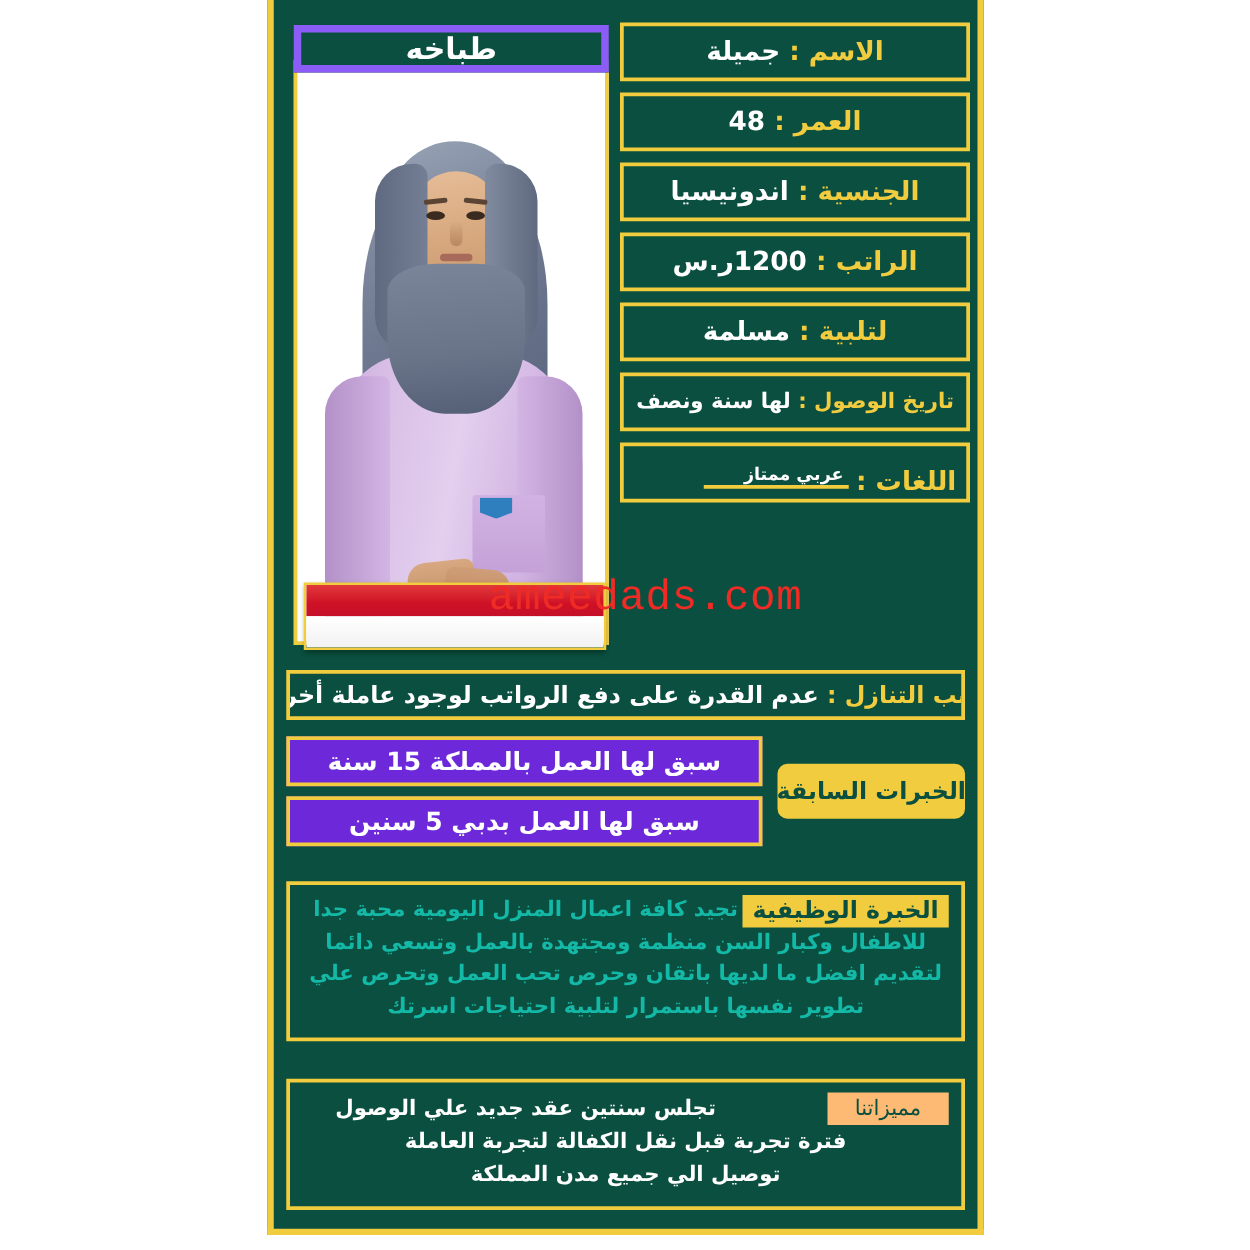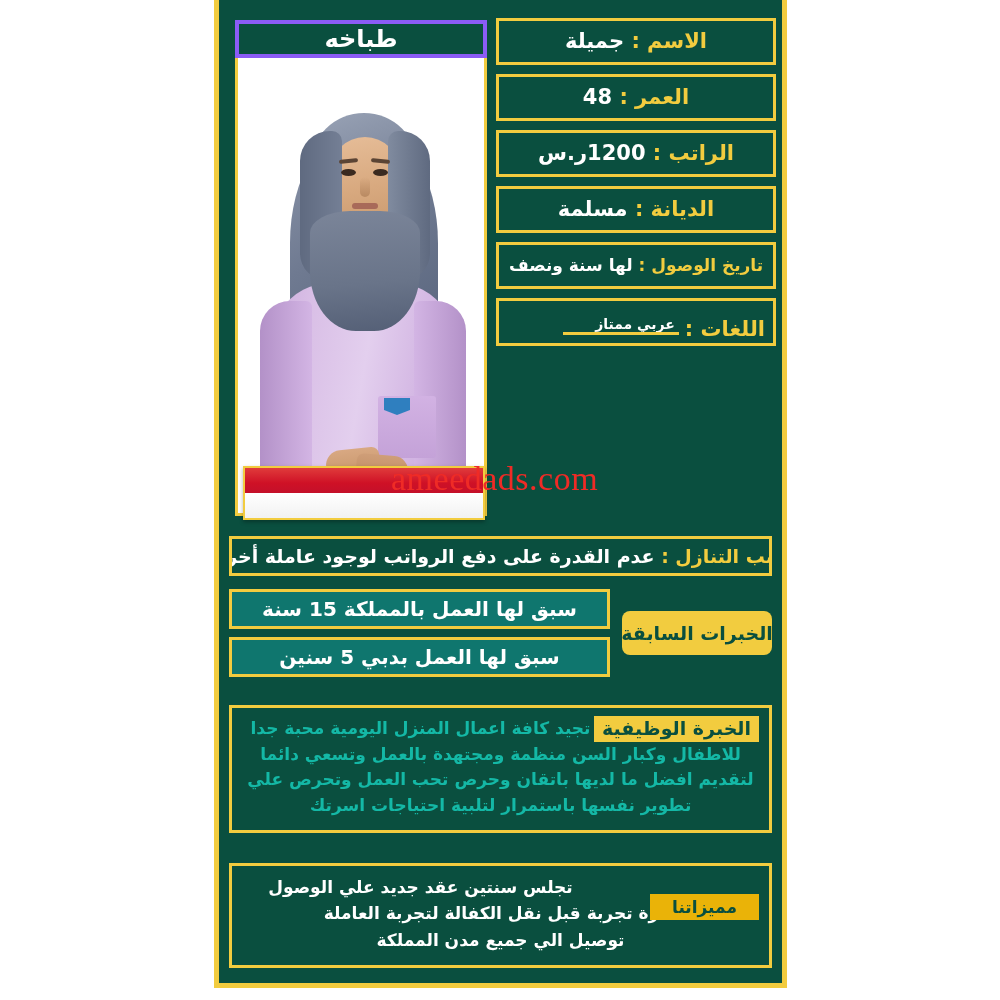--- a/index.html
+++ b/index.html
@@ -49,21 +49,21 @@
     height: 512px;
   }
 
   #job-title-banner {
     position: absolute;
     left: 10px;
     top: 10px;
     width: 252px;
     height: 38px;
     background: #0a4f3f;
-    border: 4px solid #8b5cf6;
+    border: 6px solid #8b5cf6;
     display: flex;
     align-items: center;
     justify-content: center;
     z-index: 6;
   }
   #job-title-banner .jt {
     color: #ffffff;
     font-size: 24px;
     font-weight: bold;
     line-height: 1;
@@ -301,21 +301,21 @@
     white-space: nowrap;
   }
   #prev-exp-list {
     flex: 1;
     display: flex;
     flex-direction: column;
     gap: 8px;
   }
   .exp-box {
     border: 3px solid #f2cc3f;
-    background: #0f766e;
+    background: #6d28d9;
     height: 40px;
     display: flex;
     align-items: center;
     justify-content: center;
     color: #ffffff;
     font-size: 20px;
     font-weight: bold;
     white-space: nowrap;
     padding: 0 6px;
   }
@@ -356,28 +356,27 @@
     margin: 30px 10px 0 10px;
     border: 3px solid #f2cc3f;
     background: #0a4f3f;
     padding: 8px 12px 12px 12px;
     position: relative;
   }
   #adv-chip {
     position: absolute;
     right: 10px;
     top: 8px;
-    background: #eab308;
+    background: #fdba74;
     color: #0a4f3f;
     font-size: 17px;
-    font-weight: bold;
+    font-weight: normal;
     padding: 2px 22px;
     white-space: nowrap;
     line-height: 1.3;
-    margin-top: 20px;
   }
   #adv-text {
     color: #ffffff;
     font-size: 17px;
     font-weight: bold;
     line-height: 1.55;
     text-align: center;
   }
   #adv-text .lead-pad { display: inline-block; width: 160px; }
 
@@ -386,21 +385,21 @@
     position: absolute;
     left: 391px;
     top: 460px;
     font-size: 34px;
     color: #ef2b26;
     font-weight: normal;
     letter-spacing: .5px;
     direction: ltr;
     z-index: 30;
     pointer-events: none;
-    font-family: Liberation Serif, serif;
+    font-family: Liberation Mono, monospace;
   }
 </style>
 </head>
 <body>
 
 <div id="stage">
 
   <div id="card">
 
     <div id="top-area">
@@ -453,31 +452,37 @@
           </span>
         </div>
 
         <div class="field-box">
           <span class="field-line">
             <span class="field-label">العمر :</span>
             <span class="field-value">48</span>
           </span>
         </div>
 
+        <div class="field-box">
+          <span class="field-line">
+            <span class="field-label">الجنسية :</span>
+            <span class="field-value">اندونيسيا</span>
+          </span>
+        </div>
 
         <div class="field-box">
           <span class="field-line">
             <span class="field-label">الراتب :</span>
             <span class="field-value">1200ر.س</span>
           </span>
         </div>
 
         <div class="field-box">
           <span class="field-line">
-            <span class="field-label">الديانة :</span>
+            <span class="field-label">لتلبية :</span>
             <span class="field-value">مسلمة</span>
           </span>
         </div>
 
         <div class="field-box small">
           <span class="field-line">
             <span class="field-label">تاريخ الوصول :</span>
             <span class="field-value">لها سنة ونصف</span>
           </span>
         </div>

